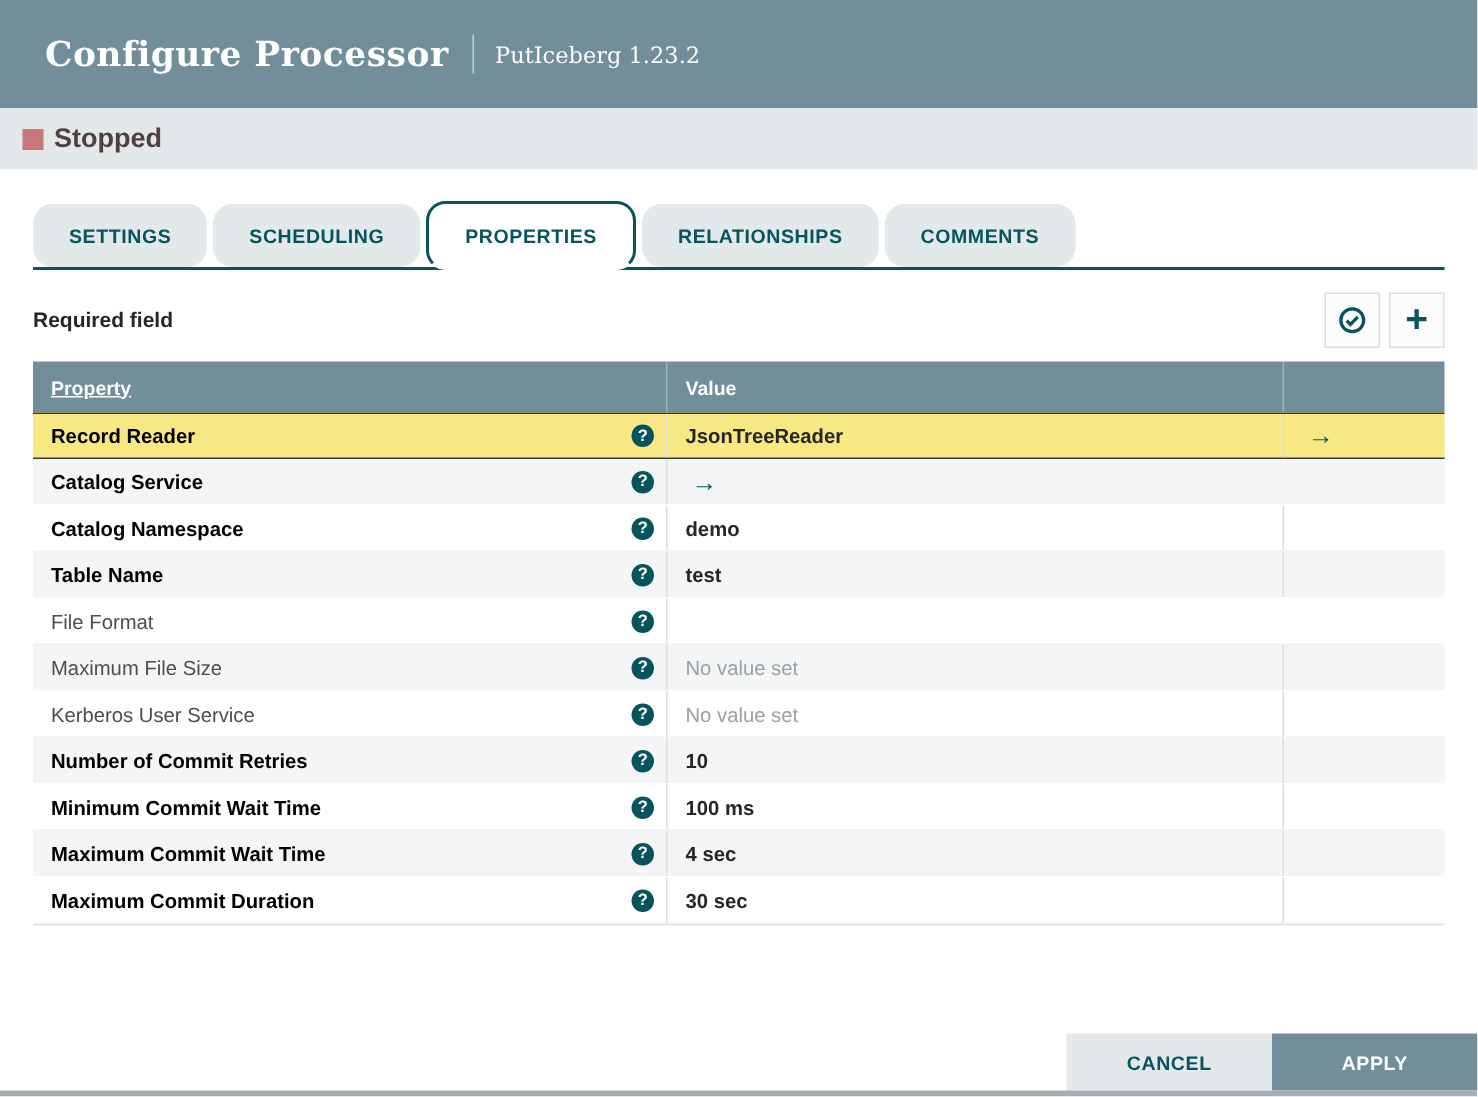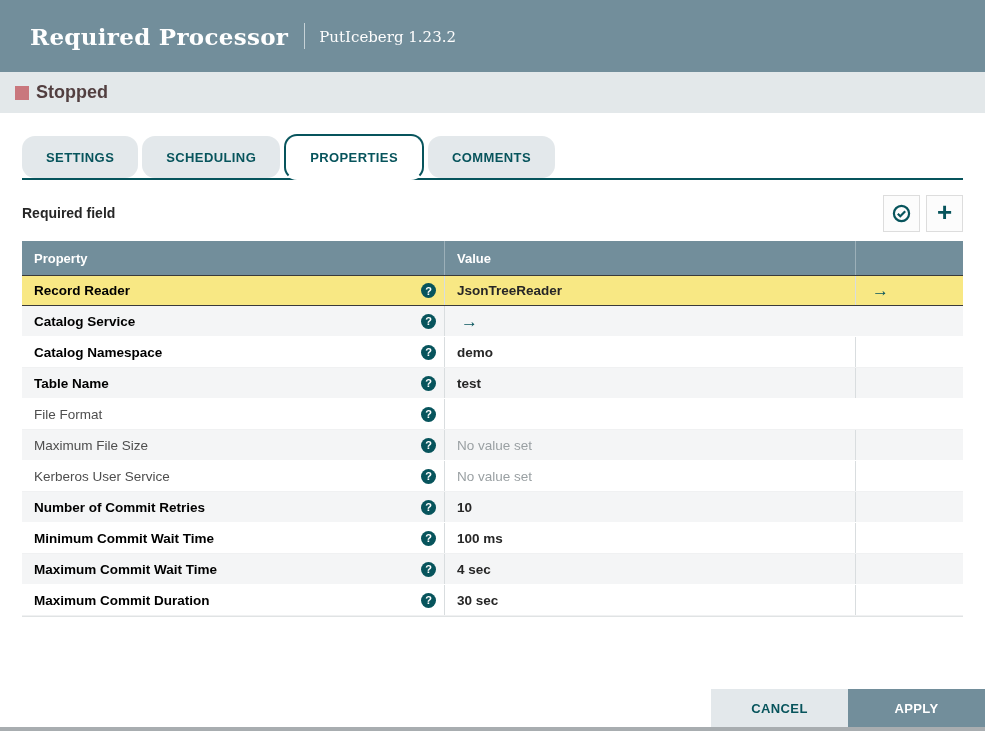--- a/index.html
+++ b/index.html
@@ -136,21 +136,21 @@
   .trow.selected {
     background: var(--selected-row-bg, #f8e884);
     border-top: 1px solid #3a3a3a;
     border-bottom: 1px solid #3a3a3a;
   }
   .cell { display: flex; align-items: center; }
   .c-prop { width: 422px; padding: 0 8px 0 12px; justify-content: space-between; }
   .c-val  { width: 411px; padding: 0 12px; border-left: 1px solid #d9dddf; }
   .c-act  { width: 108px; padding: 0 0 0 16px; border-left: 1px solid #d9dddf; }
   .thead .c-val, .thead .c-act { border-left: 1px solid rgba(255,255,255,0.3); height: 100%; }
-  .thead .c-prop { padding-left: 12px; }
+  .thead .c-prop { padding-left: 12px; text-decoration: underline; }
   .prop-label { font-size: 13.5px; color: #4e4e4e; }
   .prop-label.req { font-weight: bold; color: #000000; }
   .val-label { font-size: 13.5px; color: #4e4e4e; }
   .val-label.req { font-weight: bold; color: #262626; }
   .val-label.unset { color: #9aa0a3; font-weight: normal; }
   .help-icon {
     width: 15px; height: 15px;
     border-radius: 50%;
     background: var(--accent, #07545c);
     color: #ffffff;
@@ -195,35 +195,36 @@
     position: absolute;
     left: 0; bottom: 0;
     width: 985px; height: 4px;
     background: #a8adb0;
   }
 </style>
 </head>
 <body>
 
 <div class="dlg-header">
-  <span class="dlg-title">Required Processor</span>
+  <span class="dlg-title">Configure Processor</span>
   <span class="dlg-header-divider"></span>
   <span class="dlg-subtitle">PutIceberg 1.23.2</span>
 </div>
 
 <div class="status-bar">
   <span class="status-swatch"></span>
   <span class="status-label">Stopped</span>
 </div>
 
 <div class="content">
   <div class="tab-bar">
       <div class="tab">SETTINGS</div>
       <div class="tab">SCHEDULING</div>
       <div class="tab active">PROPERTIES</div>
+      <div class="tab">RELATIONSHIPS</div>
       <div class="tab">COMMENTS</div>
     </div>
 
   <div class="props-toolbar">
     <span class="required-label">Required field</span>
     <span class="toolbar-buttons">
       <button class="icon-btn">
         <span>
           <svg width="19" height="19" viewBox="0 0 19 19">
             <circle cx="9.5" cy="9.5" r="7.6" fill="none" stroke="#07545c" stroke-width="2.2"></circle>

